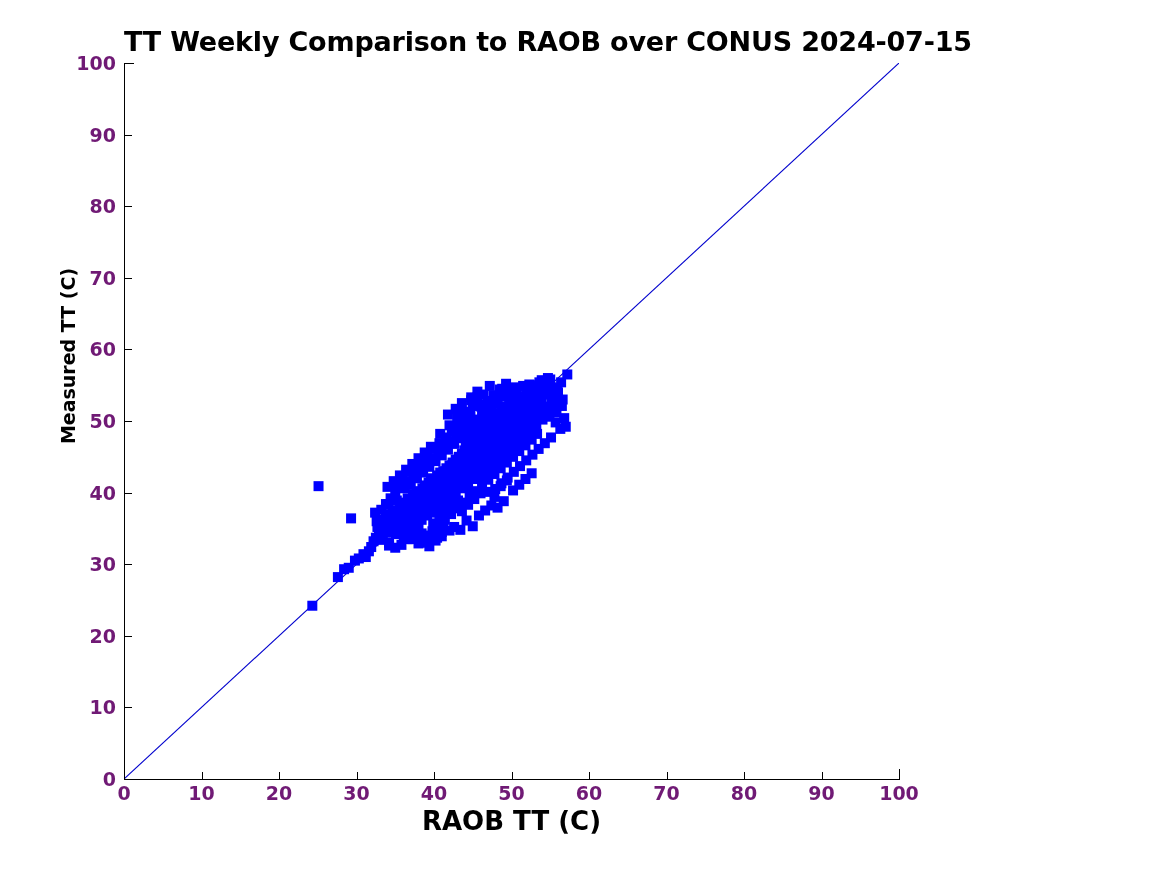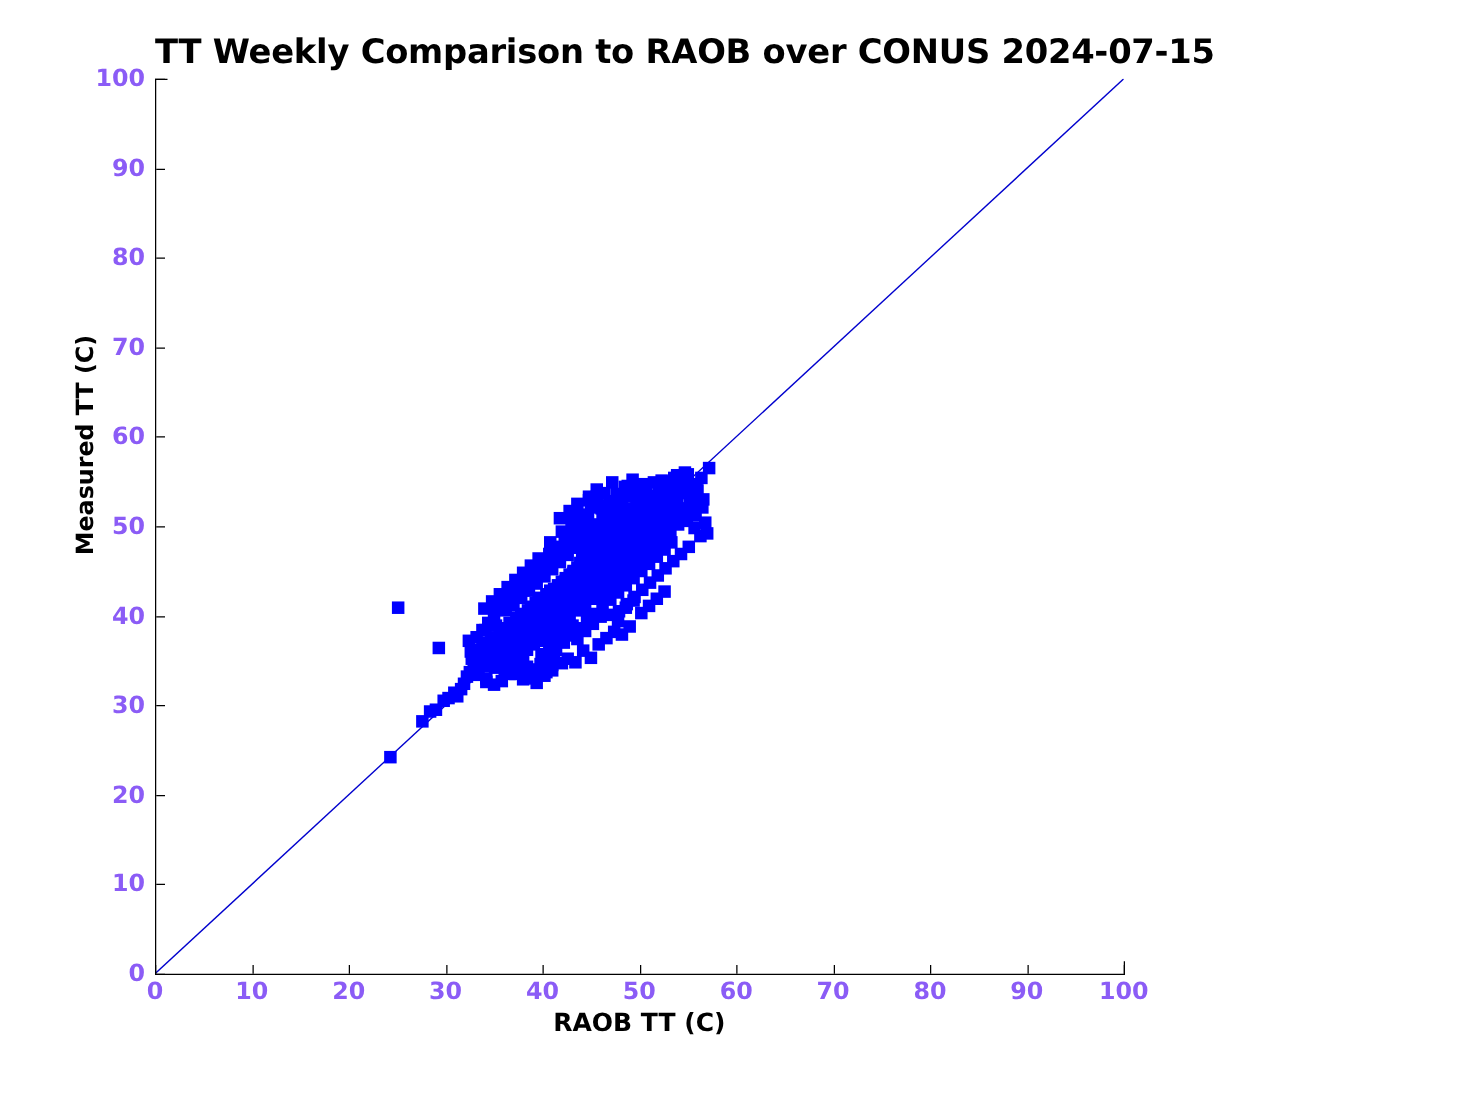--- a/index.html
+++ b/index.html
@@ -41,29 +41,29 @@
     position:absolute;left:124px;top:779px;width:776px;height:1px;background:#000;
   }
   
   #corner-top{position:absolute;left:124px;top:63px;width:10px;height:1px;background:#000;}
   #corner-right{position:absolute;left:899px;top:769px;width:1px;height:11px;background:#000;}
 
   
   .tick-x{position:absolute;width:1px;height:7px;background:#000;top:772px;}
   .tick-y{position:absolute;height:1px;width:7px;background:#000;left:125px;}
   .ticklabel{
-    position:absolute;font-size:19px;font-weight:bold;color:#8b5cf6;white-space:nowrap;
+    position:absolute;font-size:19px;font-weight:bold;color:#701a75;white-space:nowrap;
   }
   .ticklabel-x{transform:translateX(-50%);top:782px;}
   .ticklabel-y{text-align:right;transform:translateY(-50%);width:48px;left:68px;}
 
   
   #xlabel{
     position:absolute;left:124px;top:806px;width:775px;text-align:center;
-    font-size:20px;font-weight:bold;color:#000;
+    font-size:26px;font-weight:bold;color:#000;
   }
   #ylabel{
     position:absolute;left:-42px;top:345px;width:220px;text-align:center;
     font-size:19px;font-weight:bold;color:#000;
     transform:rotate(-90deg);transform-origin:center center;
   }
 
   
   #scatter-canvas{
     position:absolute;left:124px;top:63px;width:775px;height:716px;

